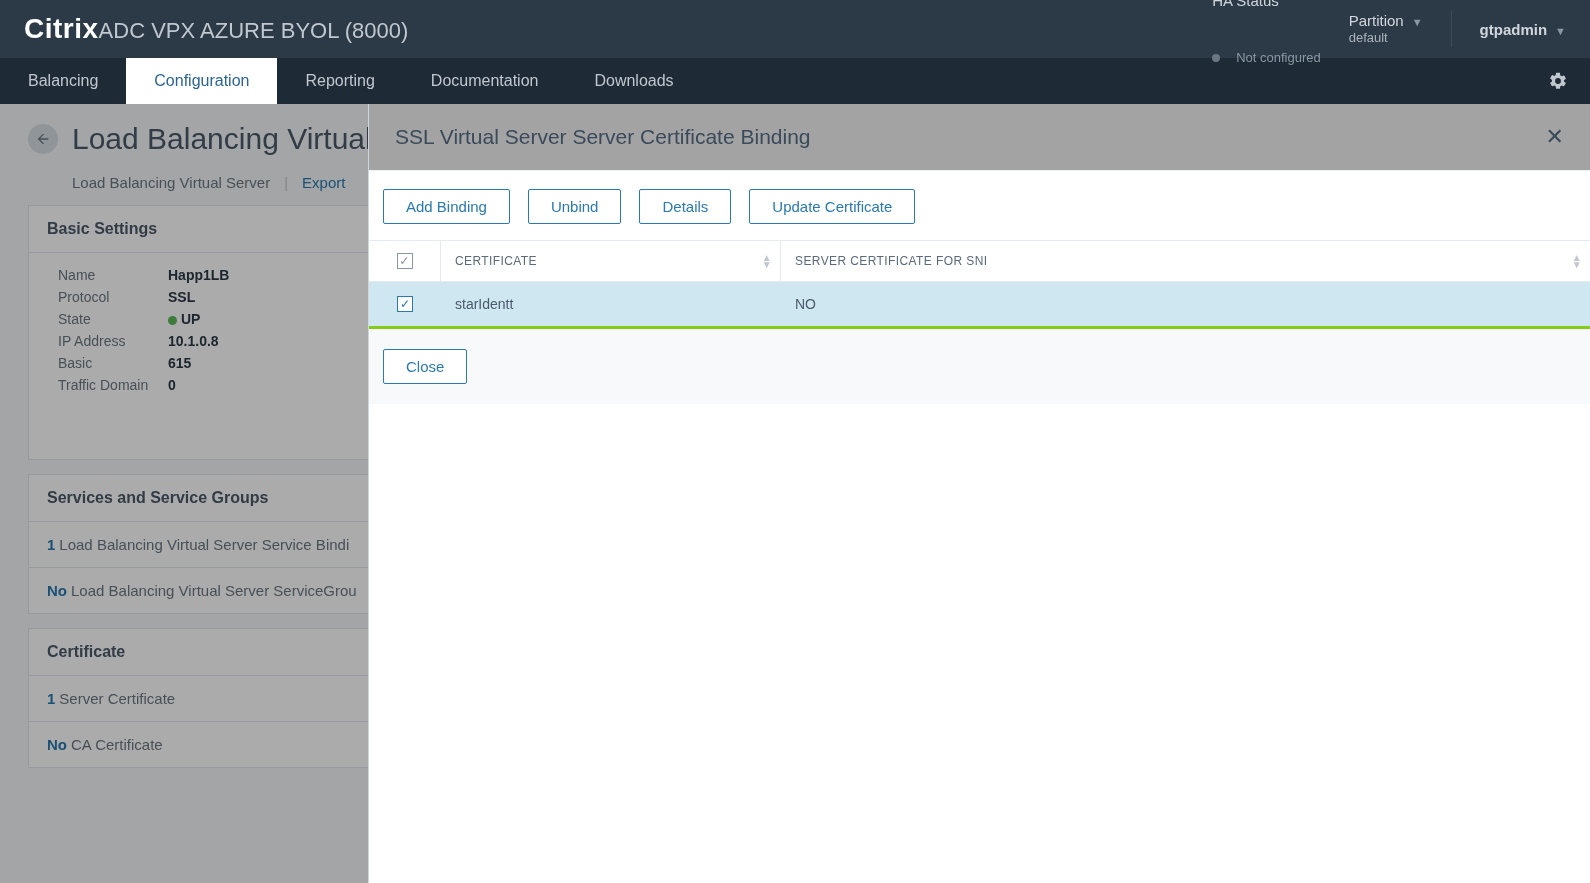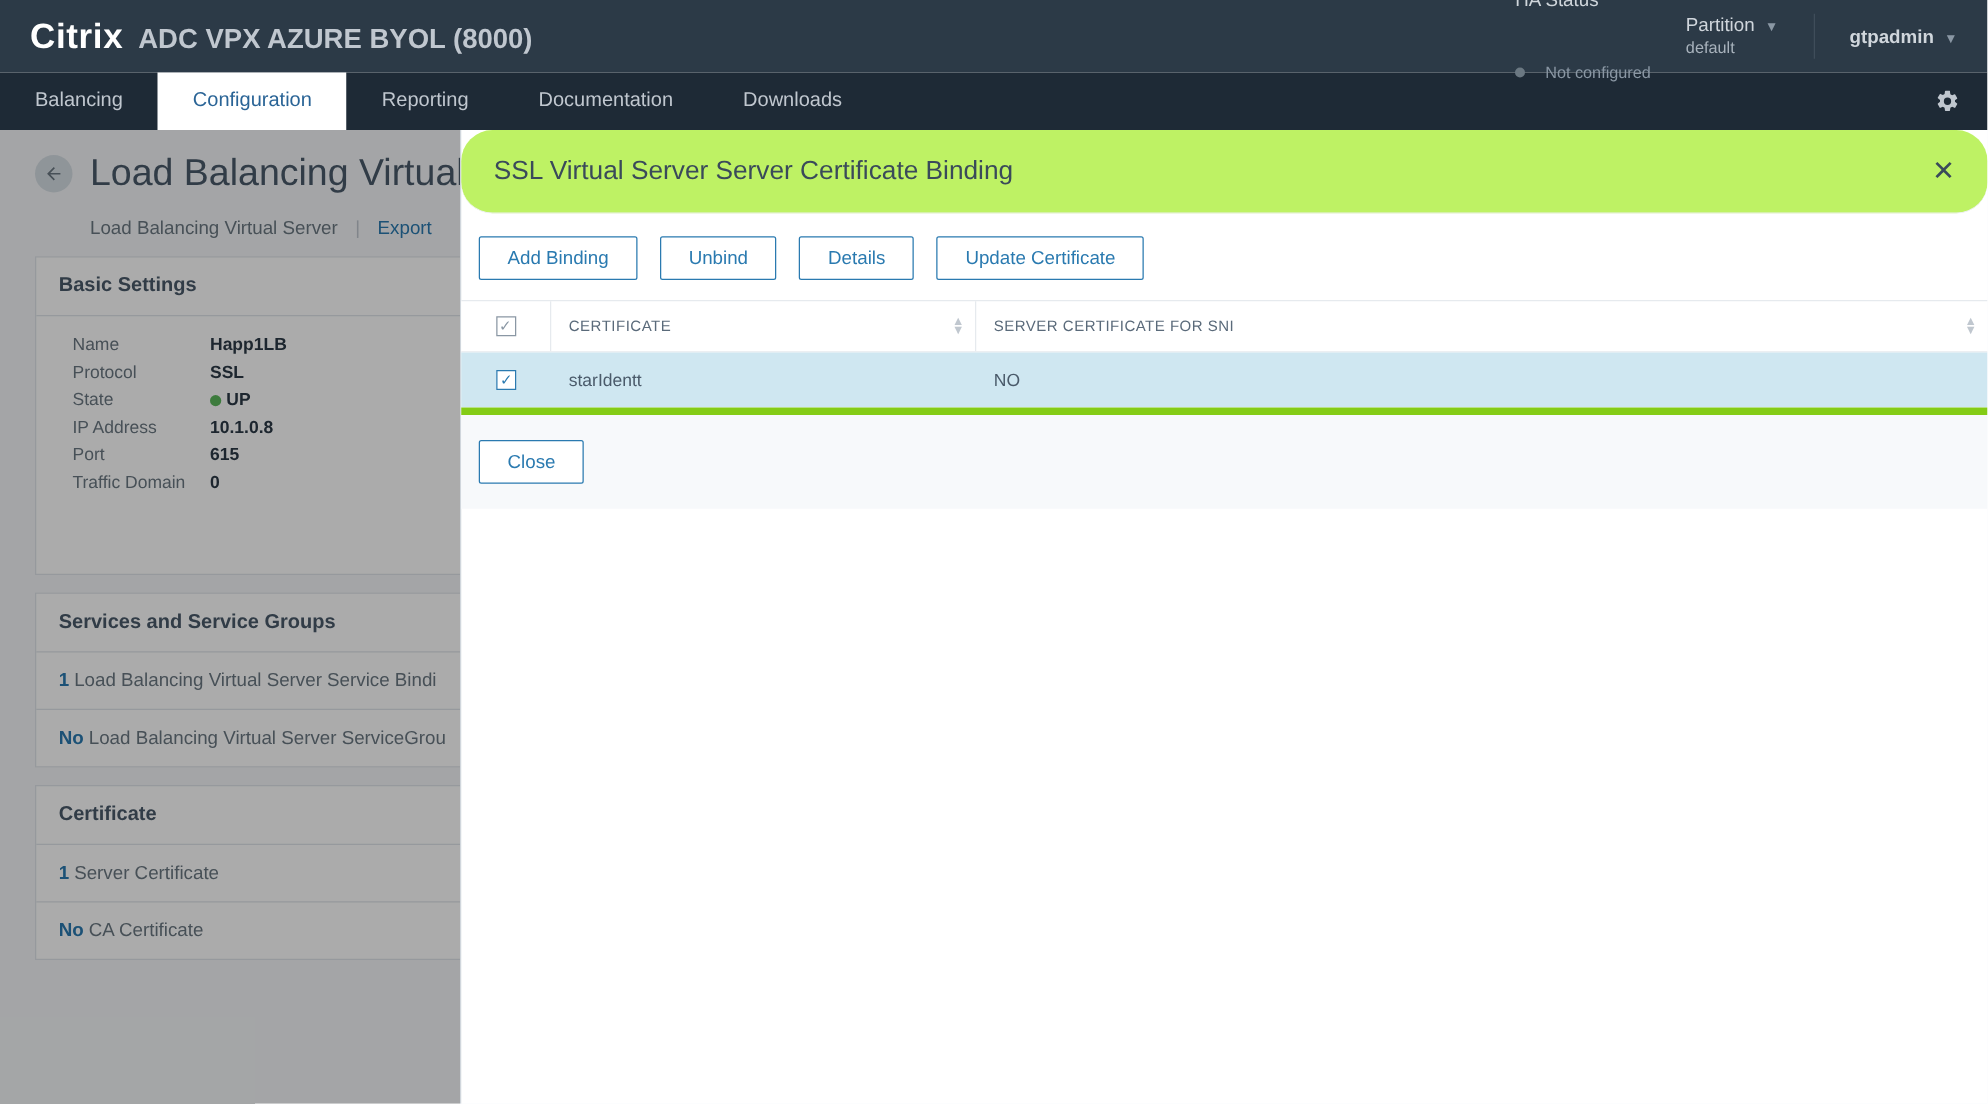--- a/index.html
+++ b/index.html
@@ -2,21 +2,21 @@
 <html><head>
 <meta charset="utf-8">
 <style>
 * { box-sizing: border-box; margin: 0; padding: 0; }
 body { font-family: -apple-system, BlinkMacSystemFont, "Segoe UI", Arial, sans-serif; background: #fff; width: 1590px; height: 883px; overflow: hidden; position: relative; }
 
 
 .top-header { background: #2c3a47; color: #fff; height: 58px; display: flex; align-items: center; padding: 0 24px; }
 .brand { display: flex; align-items: baseline; }
 .brand-name { font-size: 28px; font-weight: 600; letter-spacing: 0.5px; }
-.brand-suffix { font-size: 22px; font-weight: 700; margin-left: 12px; color: #c0c7cf; }
+.brand-suffix { font-size: 22px; font-weight: 400; margin-left: 0; color: #c0c7cf; }
 .top-right { margin-left: auto; display: flex; align-items: center; gap: 28px; }
 .ha-status { line-height: 1.2; }
 .ha-label { font-size: 15px; color: #d0d6dc; }
 .ha-value { font-size: 13px; color: #8a97a4; display: flex; align-items: center; gap: 16px; margin-top: 40px; }
 .ha-dot { width: 8px; height: 8px; border-radius: 50%; background: #6b7882; display: inline-block; }
 .partition { line-height: 1.2; display: flex; align-items: flex-start; gap: 8px; color: #d0d6dc; }
 .partition-text { }
 .partition-label { font-size: 15px; }
 .partition-value { font-size: 13px; color: #a8b2bc; }
 .chevron-down { font-size: 11px; color: #8a97a4; margin-top: 4px; }
@@ -50,42 +50,42 @@
 .panel-link-row { padding: 14px 18px; font-size: 15px; color: #6b7882; border-bottom: 1px solid #e0e5ea; }
 .panel-link-row:last-child { border-bottom: none; }
 .count-link { color: #2a7ab0; font-weight: 600; margin-right: 4px; }
 .no-link { color: #2a7ab0; font-weight: 600; margin-right: 4px; }
 
 
 .scrim { position: absolute; left: 0; top: 104px; width: 368px; height: calc(883px - 104px); background: rgba(0,0,0,0.33); pointer-events: none; }
 
 
 .slideover { position: absolute; left: 368px; top: 104px; right: 0; height: calc(883px - 104px); background: #fff; border-left: 1px solid #d0d6dc; display: flex; flex-direction: column; }
-.so-header { padding: 20px 26px; display: flex; align-items: center; border-bottom: 1px solid #eef1f4; background: #bef264; border-radius: 25px; }
+.so-header { padding: 20px 26px; display: flex; align-items: center; border-bottom: 1px solid #eef1f4; background: #a3a3a3; }
 .so-title { font-size: 21px; color: #3a4a5a; font-weight: 500; }
 .so-close { margin-left: auto; font-size: 22px; color: #3a4a5a; cursor: pointer; }
 .so-toolbar { padding: 18px 14px 16px; display: flex; gap: 18px; }
 .btn { border: 1px solid #2a7ab0; background: #fff; color: #2a7ab0; padding: 8px 22px; font-size: 15px; border-radius: 2px; cursor: pointer; }
 
 .so-table { }
 .so-thead { display: flex; background: #fff; border-top: 1px solid #e6eaee; border-bottom: 1px solid #e6eaee; font-size: 12px; color: #5a6a7a; letter-spacing: 0.4px; }
 .so-th { padding: 12px 14px; display: flex; align-items: center; }
 .so-th.checkbox-col { width: 72px; justify-content: center; border-right: 1px solid #e6eaee; }
 .so-th.cert-col { width: 340px; border-right: 1px solid #e6eaee; position: relative; }
 .so-th.sni-col { flex: 1; position: relative; }
 .sort-arrows { position: absolute; right: 8px; color: #c0c7cf; font-size: 10px; line-height: 7px; }
 .so-row { display: flex; background: #cfe7f1; font-size: 14px; color: #4a5a6a; }
 .so-td { padding: 14px 14px; }
 .so-td.checkbox-col { width: 72px; display: flex; justify-content: center; }
 .so-td.cert-col { width: 340px; }
 .so-td.sni-col { flex: 1; }
 .checkbox { width: 16px; height: 16px; border: 1.5px solid #2a7ab0; background: #fff; display: inline-flex; align-items: center; justify-content: center; color: #2a7ab0; font-size: 12px; cursor: pointer; }
 .checkbox.header-cb { border-color: #8a97a4; color: #8a97a4; }
 
-.so-footer { padding: 20px 14px; background: #f7f9fb; border-top: 6px solid #84cc16; }
+.so-footer { padding: 20px 14px; background: #f7f9fb; border-top: 3px solid #84cc16; }
 </style>
 </head>
 <body>
 
 <div class="top-header">
   <div class="brand">
     <span class="brand-name">Citrix</span>
     <span class="brand-suffix">ADC VPX AZURE BYOL (8000)</span>
   </div>
   <div class="top-right">
@@ -153,21 +153,21 @@
         </div>
       <div class="field-row">
           <div class="field-label">State</div>
           <div class="field-value"><span class="state-dot"></span><span>UP</span></div>
         </div>
       <div class="field-row">
           <div class="field-label">IP Address</div>
           <div class="field-value">10.1.0.8</div>
         </div>
       <div class="field-row">
-          <div class="field-label">Port</div>
+          <div class="field-label">Basic</div>
           <div class="field-value">615</div>
         </div>
       <div class="field-row">
           <div class="field-label">Traffic Domain</div>
           <div class="field-value">0</div>
         </div>
     </div>
   </div>
 
   <div class="panel">

